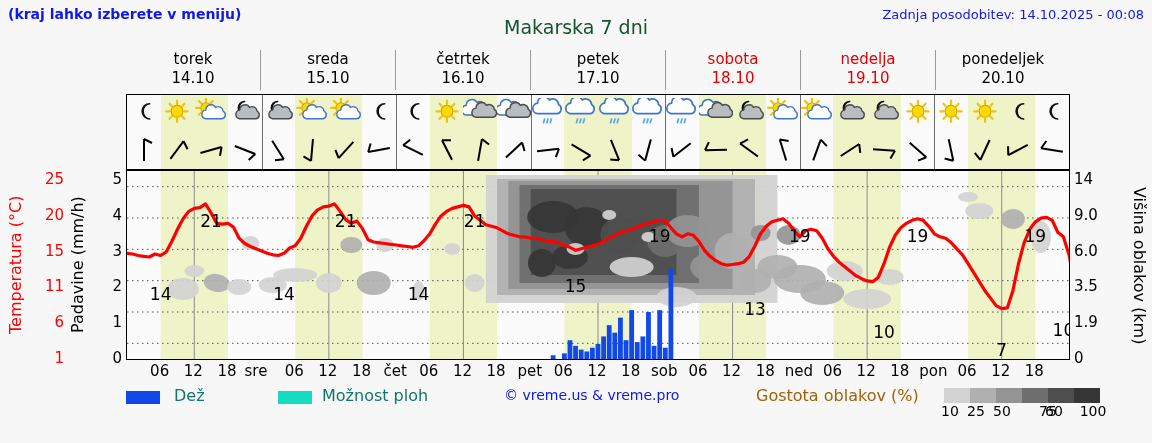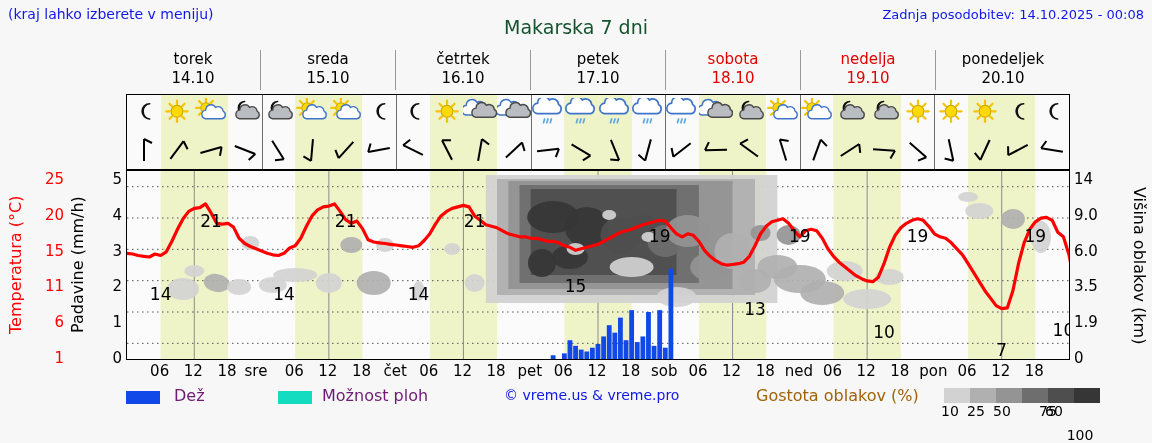--- a/index.html
+++ b/index.html
@@ -3,21 +3,21 @@
 <meta charset="utf-8">
 <style>
   html,body{margin:0;padding:0;}
   body{
     width:1152px;height:443px;
     background:#f7f7f7;
     font-family:"DejaVu Sans","Liberation Sans",sans-serif;
     overflow:hidden;position:relative;
   }
   .abs{position:absolute;}
-  #hint{left:8px;top:6px;font-size:14px;color:#1018e8;white-space:nowrap;}
+  #hint{left:8px;top:6px;font-size:14px;color:#1018e8;white-space:nowrap;font-weight:bold;}
   #title{left:0;right:0;top:16px;text-align:center;font-size:19px;color:#14532d;}
   #updated{right:8px;top:7px;font-size:13px;color:#1018e8;white-space:nowrap;}
 
   
   #dayhdr{left:126px;top:50px;width:944px;height:40px;display:flex;}
   .dayhdr-cell{flex:1 1 0;text-align:center;font-size:15px;color:#000;line-height:19px;
                border-left:1px solid #9a9a9a;box-sizing:border-box;}
   .dayhdr-cell:first-child{border-left:none;}
   .dayhdr-cell.we{color:#e10000;}
 
@@ -61,21 +61,21 @@
        font-size:16px;color:#000;}
 
   
   #xlabels{left:126px;top:362px;width:944px;height:20px;}
   .xlab{position:absolute;font-size:15px;color:#000;transform:translateX(-50%);
         white-space:nowrap;}
 
   
   #legend{left:126px;top:386px;width:1020px;height:28px;}
   .lgswatch{position:absolute;width:34px;height:13px;top:5px;}
-  .lglabel{position:absolute;font-size:16px;color:#701a75;top:0px;white-space:nowrap;}
+  .lglabel{position:absolute;font-size:16px;color:#0f766e;top:0px;white-space:nowrap;}
   #copyright{position:absolute;left:378px;top:1px;font-size:14px;color:#1018e8;white-space:nowrap;}
   #cloudLegendLabel{position:absolute;left:630px;top:0px;font-size:16px;color:#a16207;white-space:nowrap;}
   #cloudRamp{position:absolute;left:818px;top:2px;height:15px;display:flex;}
   .rampseg{width:26px;height:15px;}
   #cloudRampNums{position:absolute;left:812px;top:17px;width:190px;height:18px;}
   .rampnum{position:absolute;font-size:14px;color:#000;transform:translateX(-50%);}
 </style>
 </head>
 <body>
 
@@ -768,15 +768,15 @@
       <div class="rampseg" style="background: rgb(110, 110, 110);"></div>
       <div class="rampseg" style="background: rgb(78, 78, 78);"></div>
       <div class="rampseg" style="background: rgb(54, 54, 54);"></div>
     </div>
   <div id="cloudRampNums">
       <div class="rampnum" style="left: 12px;">10</div>
       <div class="rampnum" style="left: 38px;">25</div>
       <div class="rampnum" style="left: 64px;">50</div>
       <div class="rampnum" style="left: 100px; margin-left: 10px;">75</div>
       <div class="rampnum" style="left: 116px;">60</div>
-      <div class="rampnum" style="left: 142px; margin-top: 24px;">100</div>
+      <div class="rampnum" style="left: 155px;">100</div>
     </div>
 </div>
 
 </body></html>

